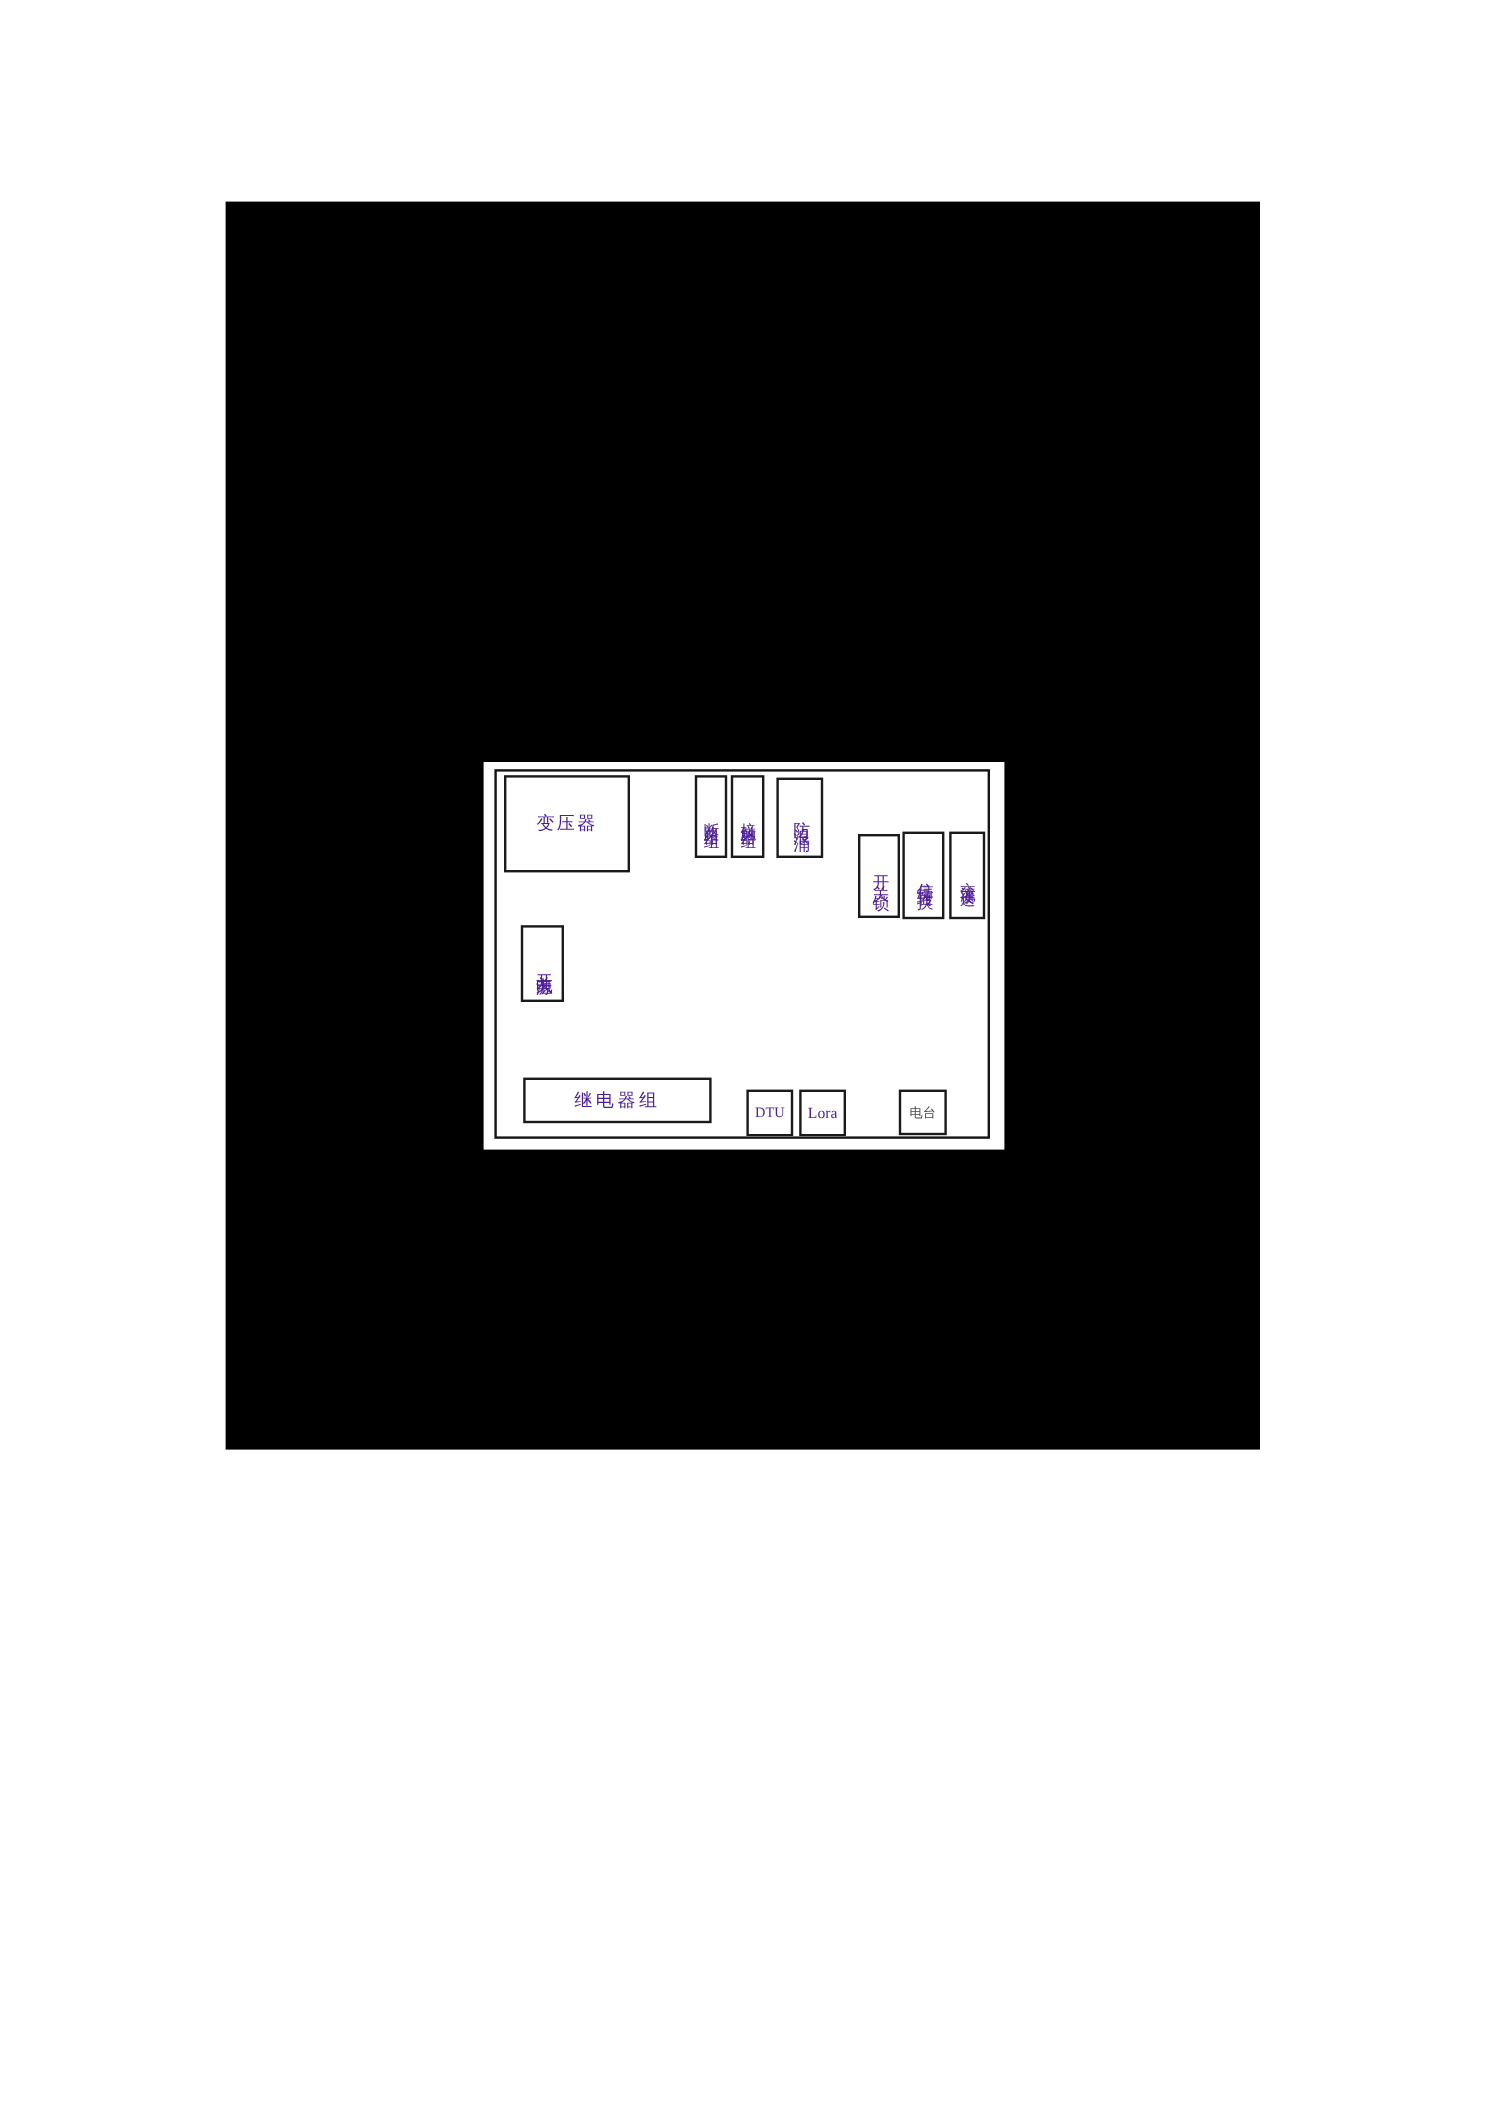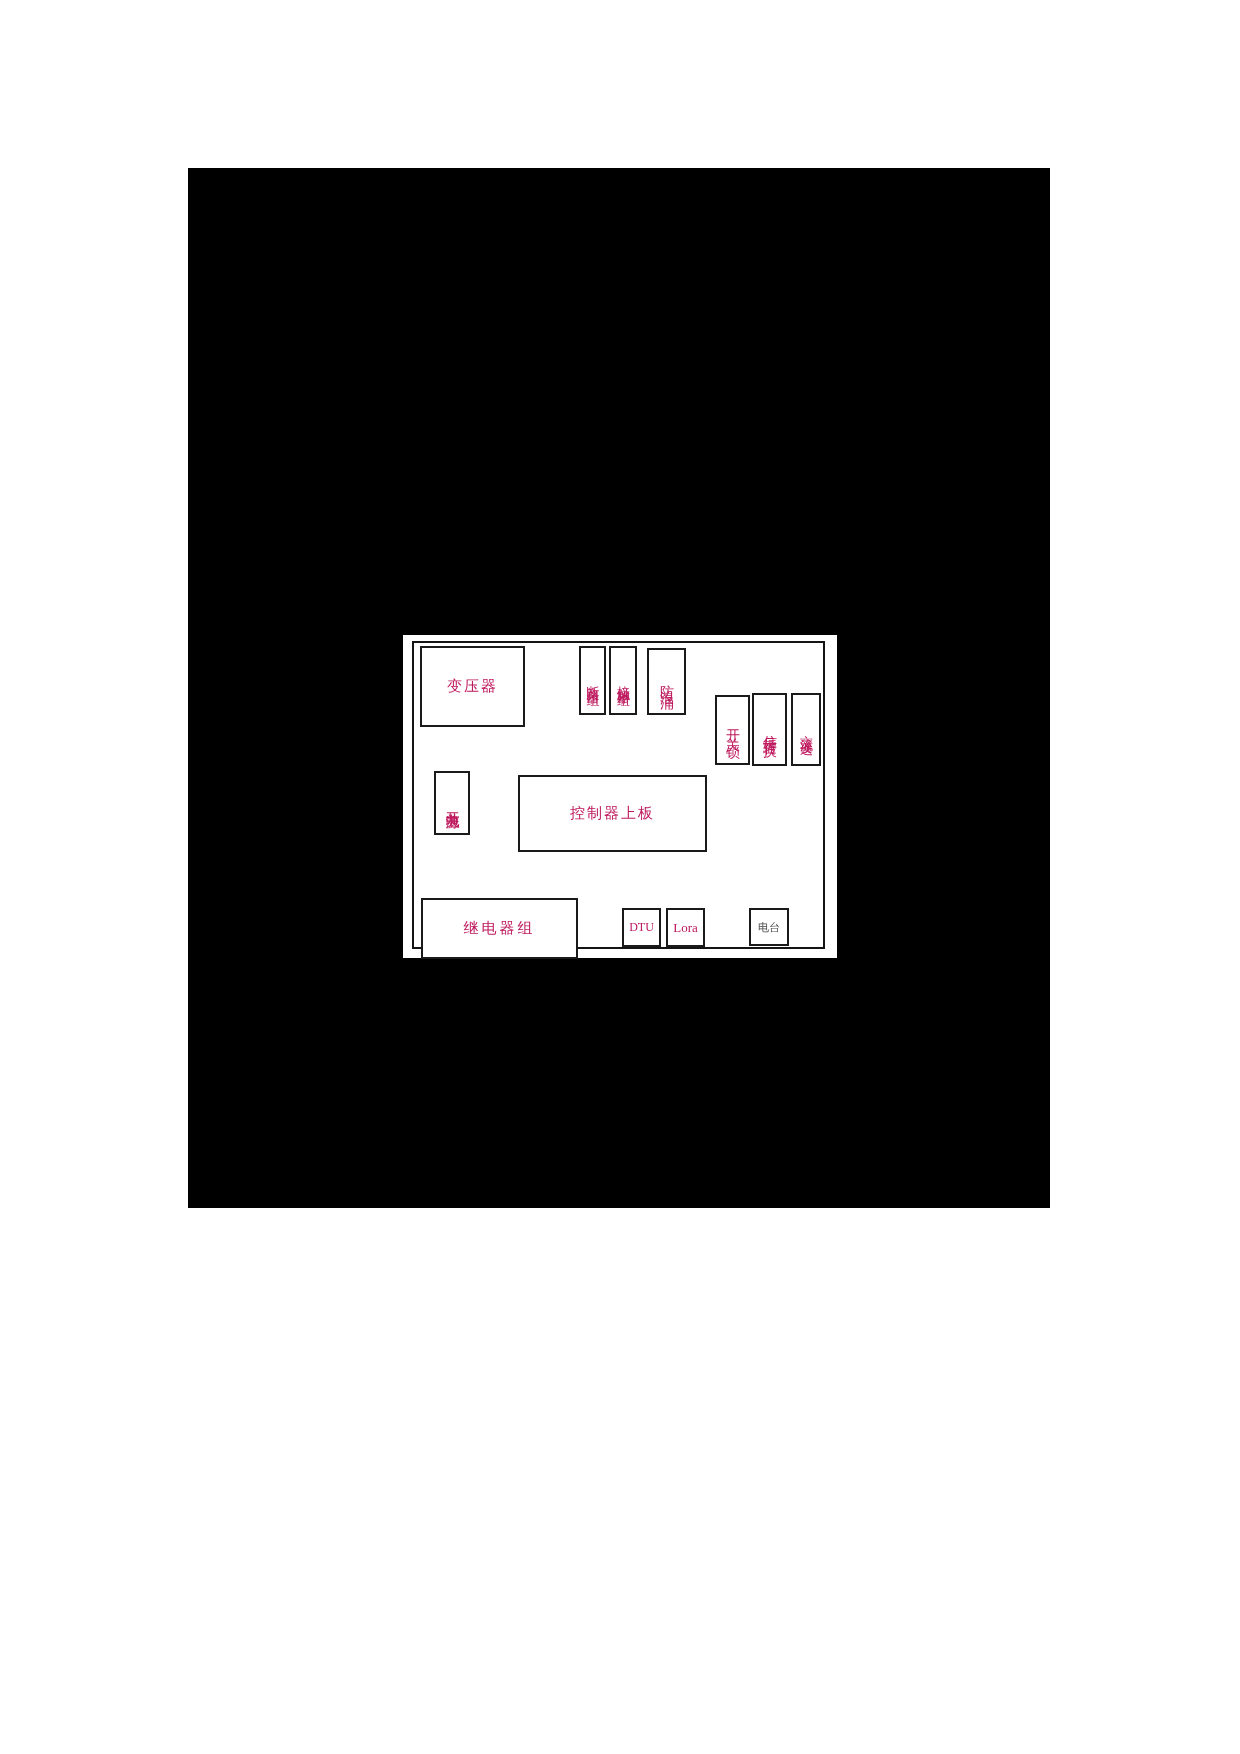--- a/index.html
+++ b/index.html
@@ -45,21 +45,21 @@
     background: #ffffff;
   }
   .box {
     position: absolute;
     border: 2px solid #1a1a1a;
     background: #ffffff;
     box-sizing: border-box;
     display: flex;
     align-items: center;
     justify-content: center;
-    color: #be185d;
+    color: #4c1d95;
     text-align: center;
   }
   .box span { display: block; }
   
   .v span {
     writing-mode: vertical-rl;
     text-orientation: upright;
   }
 
   
@@ -72,21 +72,21 @@
   .b-surge span    { letter-spacing: 6px; }
   .b-switchlock    { left: 301px; top: 52px;  width: 35px;  height: 70px; font-size: 14px; }
   .b-switchlock span { letter-spacing: 8px; }
   .b-signalconv    { left: 338px; top: 50px;  width: 35px;  height: 73px; font-size: 14px; }
   .b-signalconv span { letter-spacing: 3px; }
   .b-actransmit    { left: 377px; top: 50px;  width: 30px;  height: 73px; font-size: 13px; }
   .b-actransmit span { letter-spacing: 3px; }
   .b-switchpower   { left: 20px;  top: 128px; width: 36px;  height: 64px; font-size: 14px; }
   .b-switchpower span { letter-spacing: 1px; }
   .b-controller    { left: 104px; top: 132px; width: 189px; height: 77px; font-size: 15px; letter-spacing: 2px; }
-  .b-relay         { left: 7px;   top: 255px; width: 157px; height: 61px; font-size: 15px; letter-spacing: 3px; }
+  .b-relay         { left: 22px;   top: 255px; width: 157px; height: 38px; font-size: 15px; letter-spacing: 3px; }
   .b-dtu           { left: 208px; top: 265px; width: 39px;  height: 39px; font-size: 12px; text-align: center; }
   .b-lora          { left: 252px; top: 265px; width: 39px;  height: 39px; font-size: 13px; }
   .b-radio         { left: 295px; top: 265px; width: 40px;  height: 38px; font-size: 11px; color: #4a4a4a; margin-left: 40px; }
 </style>
 </head>
 <body>
 
 <div class="page">
   <div class="black-canvas">
     <div class="figure">
@@ -117,23 +117,20 @@
         </div>
 
         <div class="box v b-actransmit">
           <span>交流变送</span>
         </div>
 
         <div class="box v b-switchpower">
           <span>开关电源</span>
         </div>
 
-        <div class="box b-controller">
-          <span>控制器上板</span>
-        </div>
 
         <div class="box b-relay">
           <span>继电器组</span>
         </div>
 
         <div class="box b-dtu">
           <span>DTU</span>
         </div>
 
         <div class="box b-lora">

